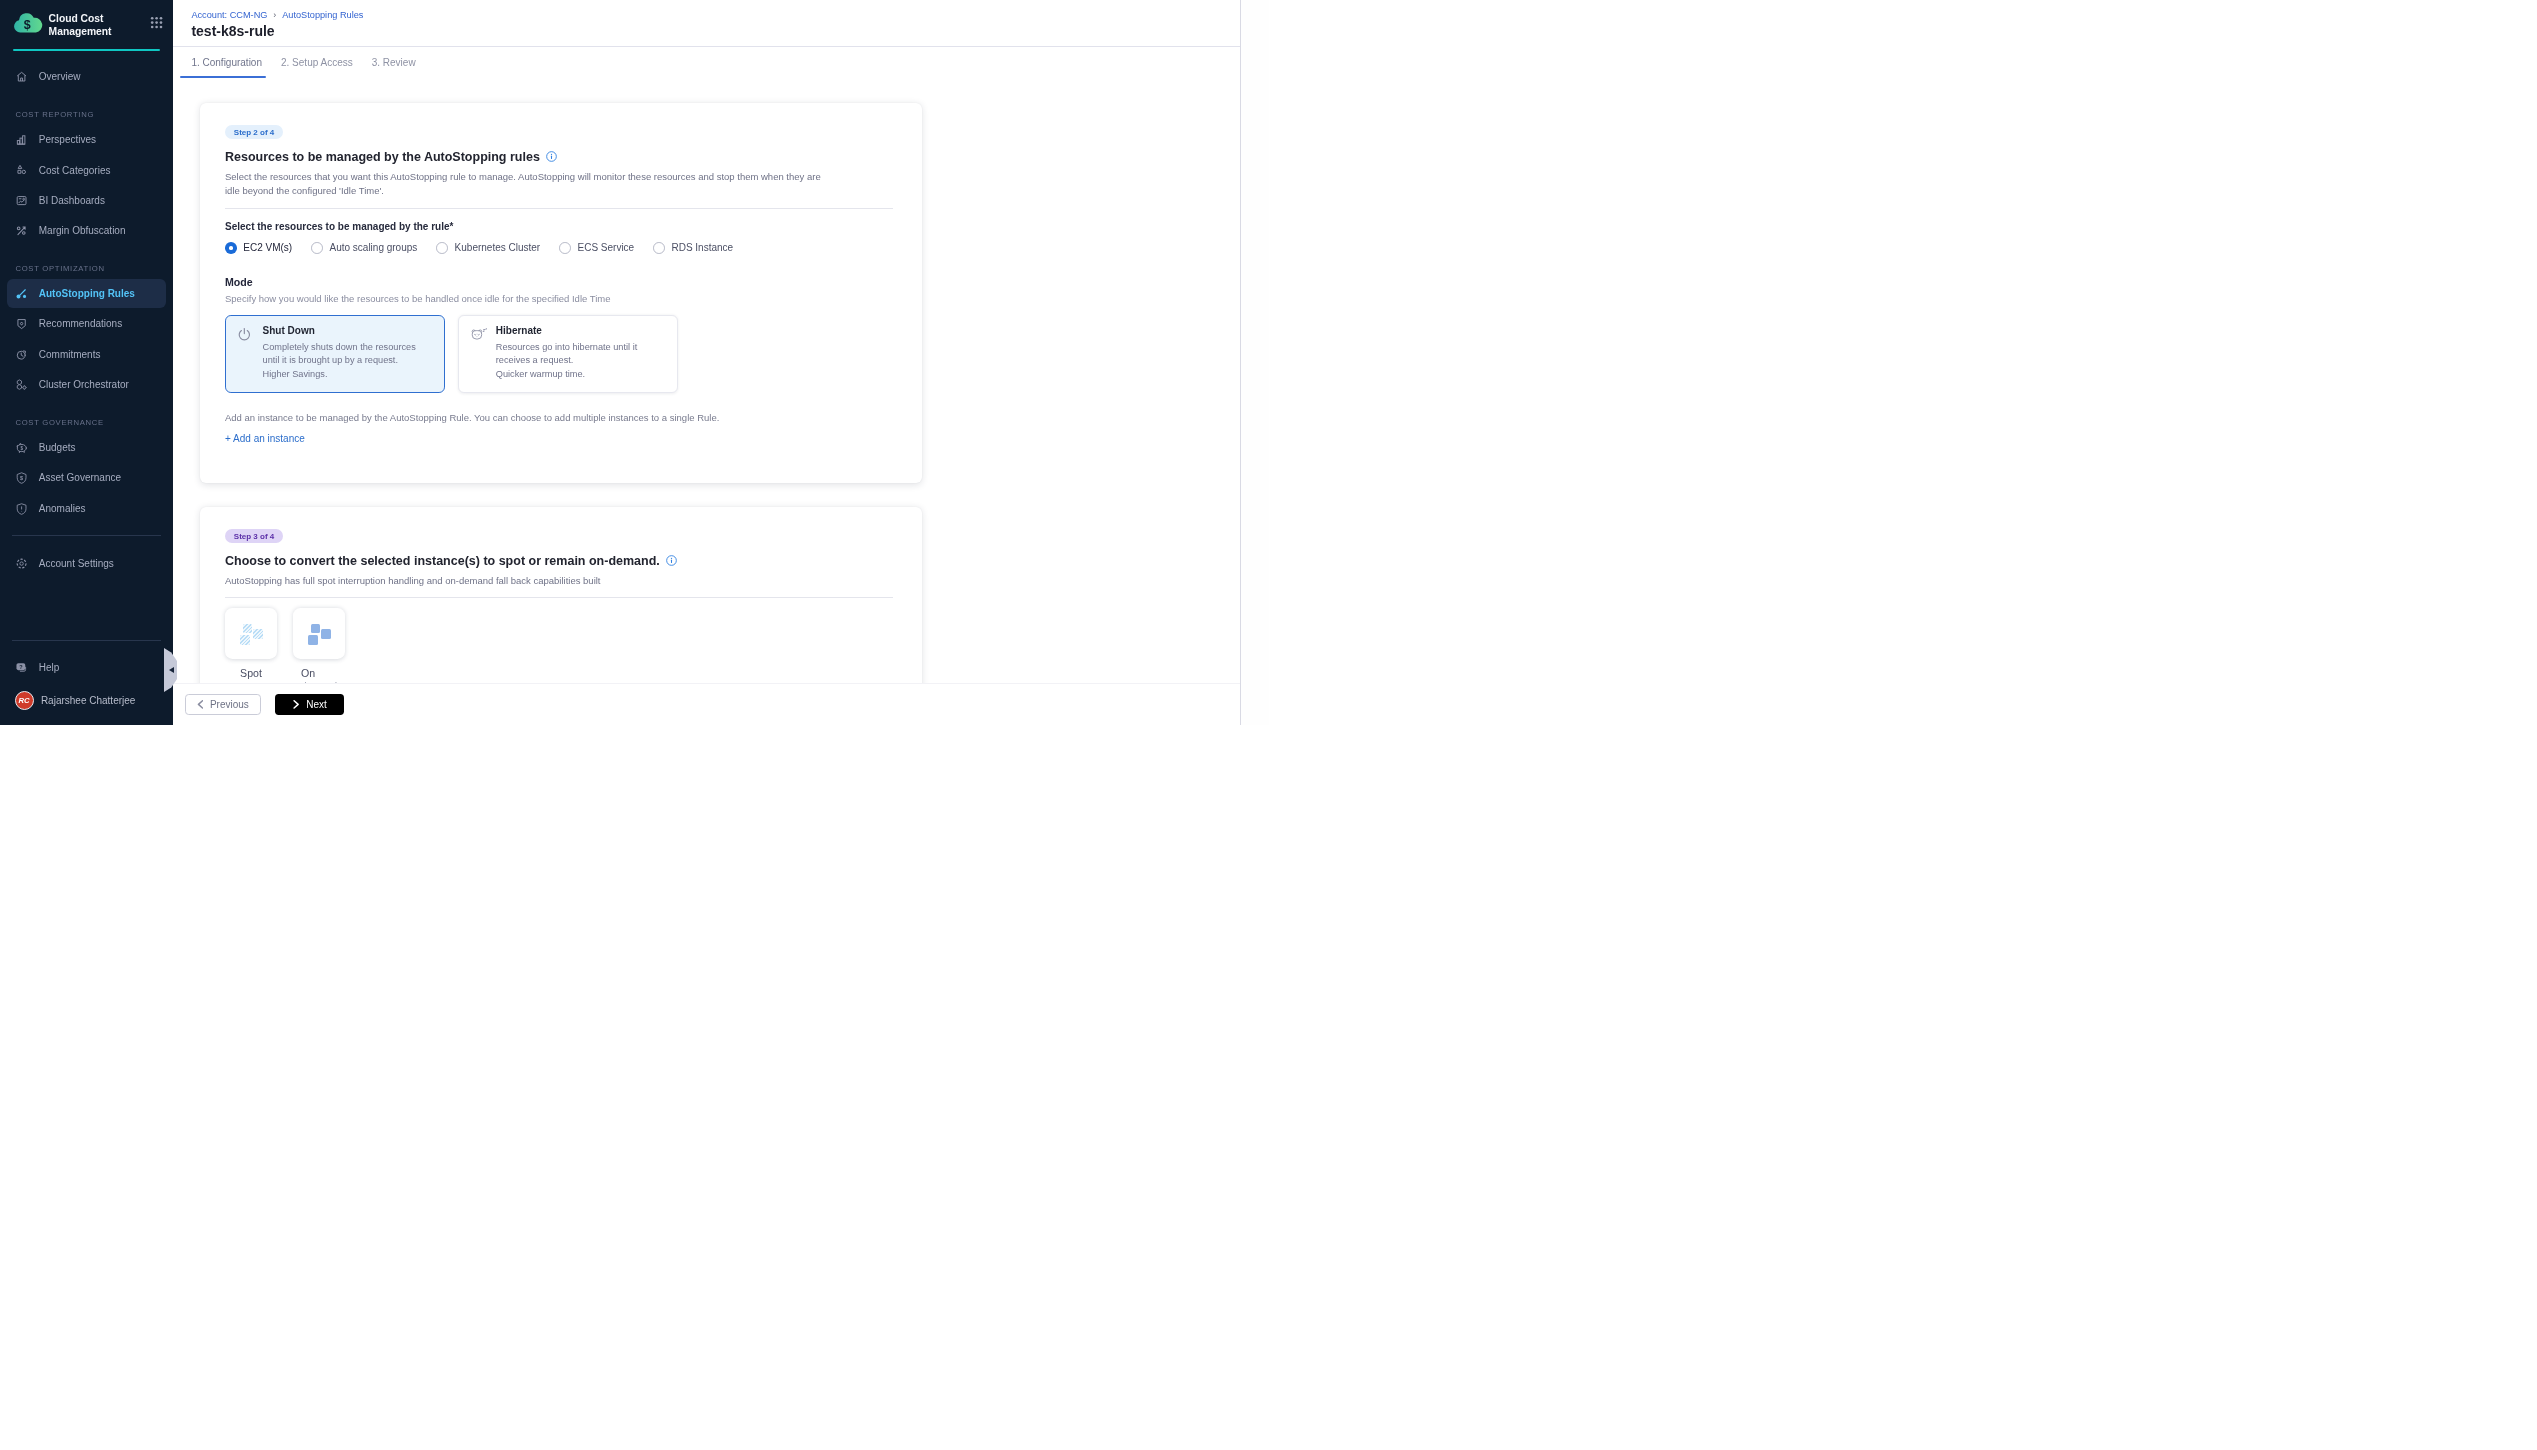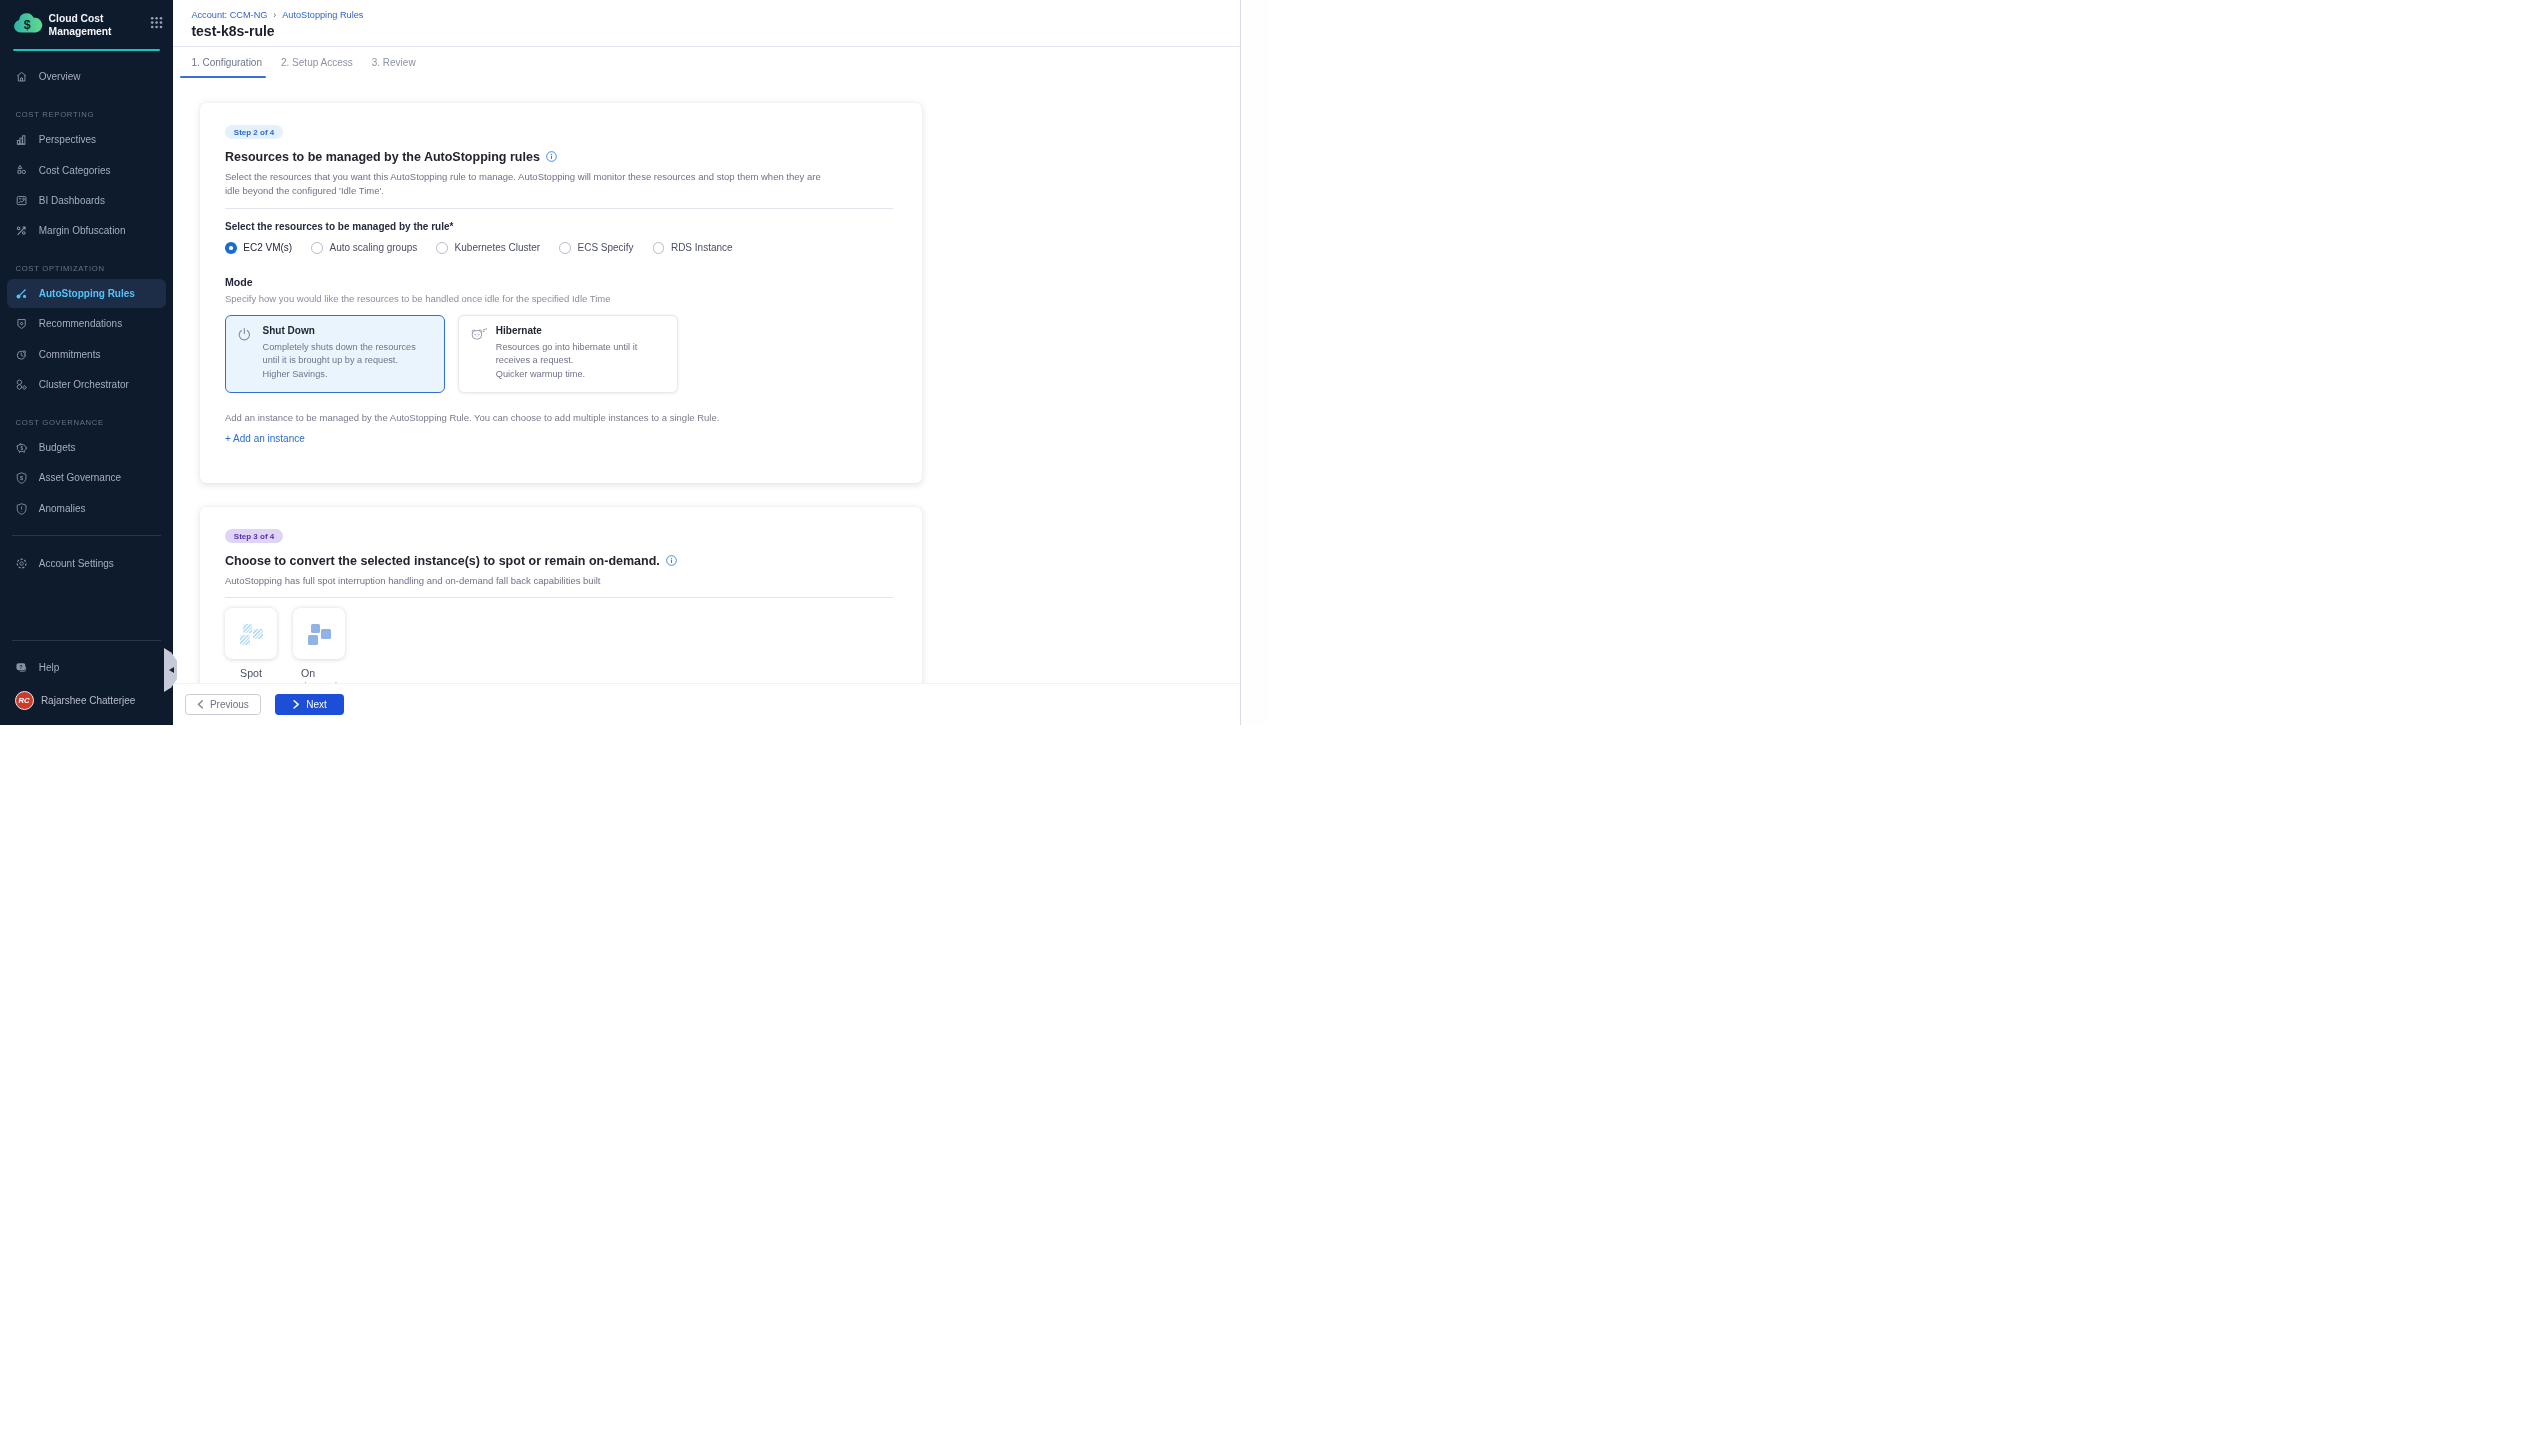--- a/index.html
+++ b/index.html
@@ -136,21 +136,21 @@
   .tile-label { font-size:10.6px; color:#4a4e63; margin-top:8px; text-align:left; line-height:1.25; }
   .tile-label .l2 { display:block; color:#9fa3b2; font-size:10px; }
 
   .footer-bar {
     position:absolute; left:0; right:29px; bottom:0; height:42px; background:#fff;
     display:flex; align-items:center; gap:14.7px; padding-left:11.7px; z-index:9;
     border-top:0.7px solid #f2f2f6;
   }
   .btn { height:21px; border-radius:3.7px; font-size:10px; display:inline-flex; align-items:center; justify-content:center; gap:6.6px; cursor:pointer; }
   .btn-prev { background:#fff; border:0.7px solid #caccd8; color:#6e7285; padding:0 11px; }
-  .btn-next { background:#1d4ed8; border:none; color:#fff; padding:0 17.6px; }
+  .btn-next { background:#000000; border:none; color:#fff; padding:0 17.6px; }
 
   .info-icon { display:inline-flex; flex:0 0 auto; cursor:pointer; }
   svg text { font-family:"Liberation Sans","DejaVu Sans",sans-serif; }
 </style>
 </head>
 <body>
 
 <div class="app">
 
   <aside class="sidebar">
@@ -398,21 +398,21 @@
           <label class="radio-opt">
             <span class="radio"></span>
             <span>Auto scaling groups</span>
           </label>
           <label class="radio-opt">
             <span class="radio"></span>
             <span>Kubernetes Cluster</span>
           </label>
           <label class="radio-opt">
             <span class="radio"></span>
-            <span>ECS Specify</span>
+            <span>ECS Service</span>
           </label>
           <label class="radio-opt">
             <span class="radio"></span>
             <span>RDS Instance</span>
           </label>
         </div>
 
         <div class="mode-label">Mode</div>
         <div class="mode-hint">Specify how you would like the resources to be handled once idle for the specified Idle Time</div>
 

